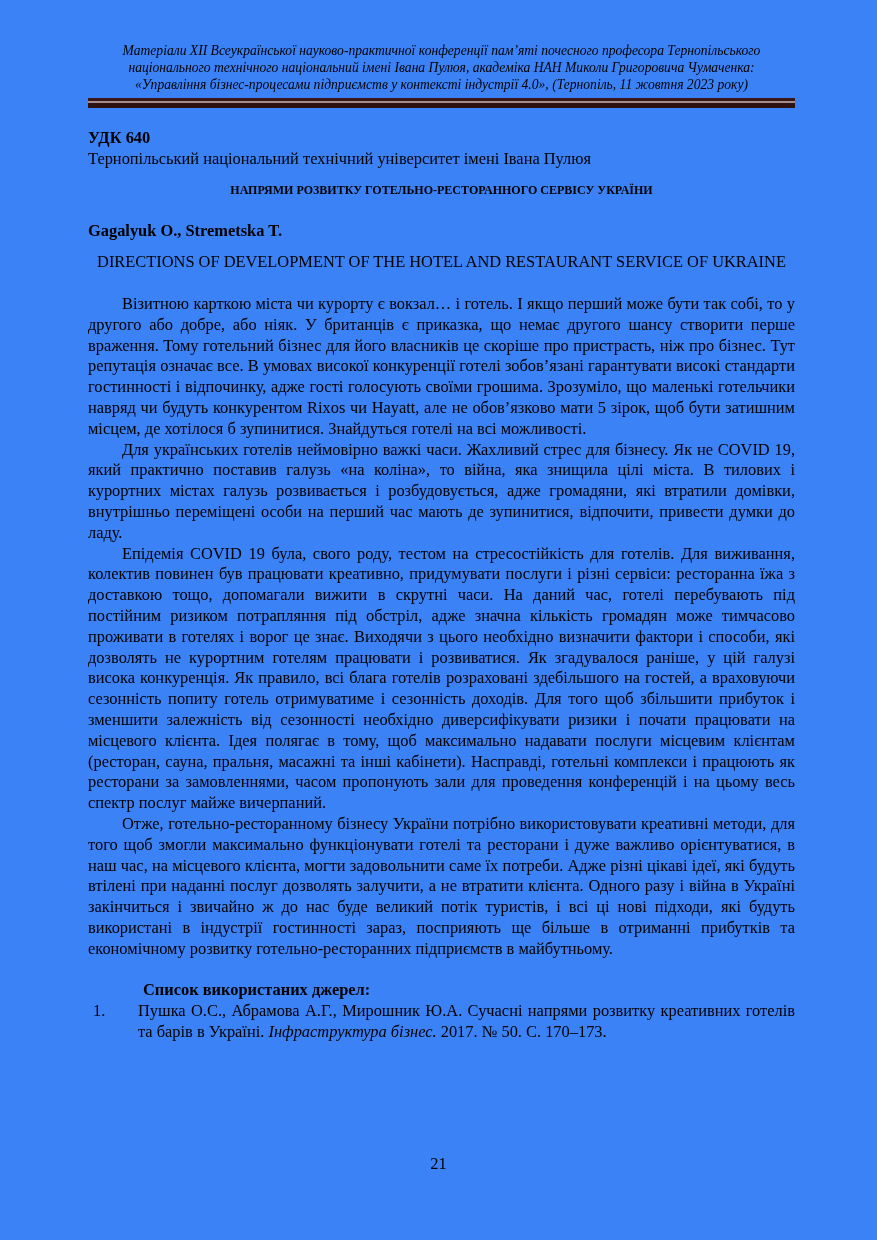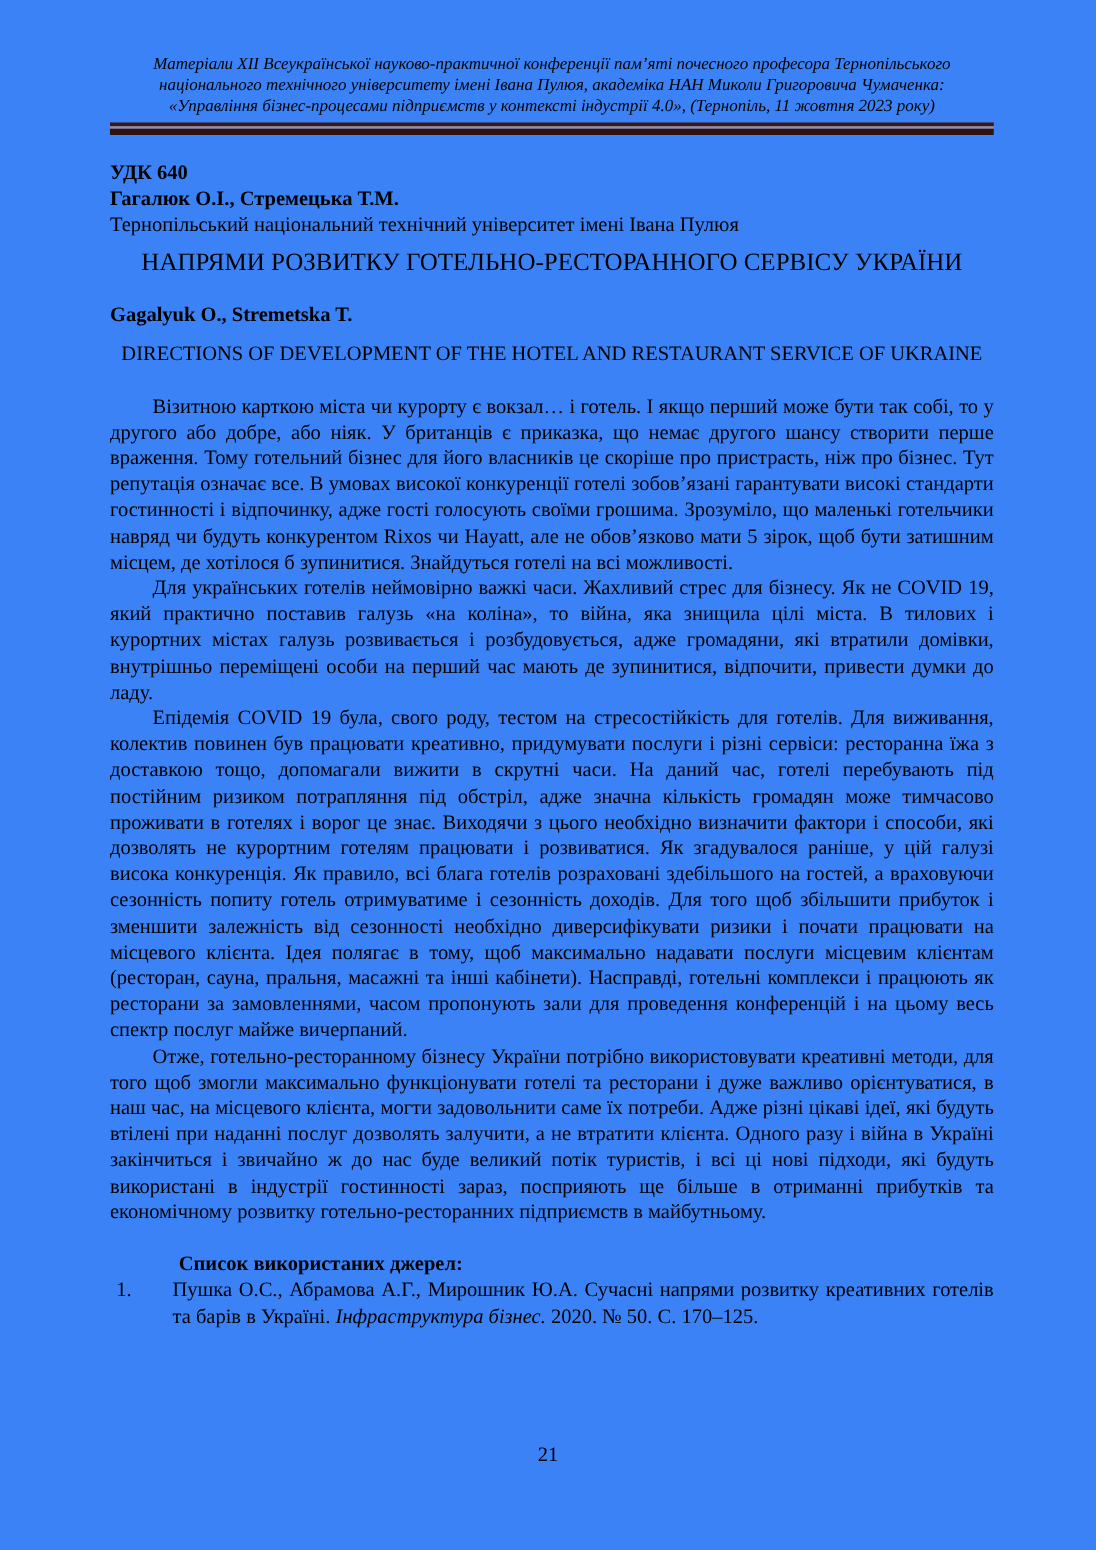--- a/index.html
+++ b/index.html
@@ -23,21 +23,21 @@
   .head-rule { margin-top:5px; }
   .head-rule .band-dark-thin  { height:3px; background:#3a1717; }
   .head-rule .band-light      { height:2px; background:#a28c8c; }
   .head-rule .band-dark-thick { height:5px; background:#2e1112; }
   
   main { font-size:16.4px; line-height:20.8px;margin-top:20px; }
   .meta-line { margin:0; }
   .bold { font-weight:bold; }
   .udk { margin-top:7px; }
   .title-ua {
-    font-size:20px; font-weight:normal; text-align:center;
+    font-size:12px; font-weight:bold; text-align:center;
     margin:10px 0 21px 0; line-height:20.8px;
   }
   .title-en {
     font-size:16.4px; font-weight:normal; text-align:center;
     margin:10px 0 21px 0; line-height:20.8px;
   }
   
   .body-par {
     margin:0;
     text-align:justify;
@@ -63,48 +63,47 @@
   }
 </style>
 </head>
 <body>
 
 <div class="page">
 
   <header>
     <div class="running-head">
       <div>Матеріали XII Всеукраїнської науково-практичної конференції пам’яті почесного професора Тернопільського</div>
-      <div>національного технічного університету імені Івана Пулюя, академіка НАН Миколи Григоровича Чумаченка:</div>
+      <div>національного технічного національний імені Івана Пулюя, академіка НАН Миколи Григоровича Чумаченка:</div>
       <div>«Управління бізнес-процесами підприємств у контексті індустрії 4.0», (Тернопіль, 11 жовтня 2023 року)</div>
     </div>
     <div class="head-rule">
       <div class="band-dark-thin"></div>
       <div class="band-light"></div>
       <div class="band-dark-thick"></div>
     </div>
   </header>
 
   <main>
     <p class="meta-line bold udk">УДК 640</p>
-    <p class="meta-line bold">Гагалюк О.І., Стремецька Т.М.</p>
     <p class="meta-line">Тернопільський національний технічний університет імені Івана Пулюя</p>
 
     <h1 class="title-ua">НАПРЯМИ РОЗВИТКУ ГОТЕЛЬНО-РЕСТОРАННОГО СЕРВІСУ УКРАЇНИ</h1>
 
     <p class="meta-line bold">Gagalyuk O., Stremetska T.</p>
 
     <h2 class="title-en">DIRECTIONS OF DEVELOPMENT OF THE HOTEL AND RESTAURANT SERVICE OF UKRAINE</h2>
 
     <p class="body-par">Візитною карткою міста чи курорту є вокзал… і готель. І якщо перший може бути так собі, то у другого або добре, або ніяк. У британців є приказка, що немає другого шансу створити перше враження. Тому готельний бізнес для його власників це скоріше про пристрасть, ніж про бізнес. Тут репутація означає все. В умовах високої конкуренції готелі зобов’язані гарантувати високі стандарти гостинності і відпочинку, адже гості голосують своїми грошима. Зрозуміло, що маленькі готельчики навряд чи будуть конкурентом Rixos чи Hayatt, але не обов’язково мати 5 зірок, щоб бути затишним місцем, де хотілося б зупинитися. Знайдуться готелі на всі можливості.</p>
     <p class="body-par">Для українських готелів неймовірно важкі часи. Жахливий стрес для бізнесу. Як не COVID 19, який практично поставив галузь «на коліна», то війна, яка знищила цілі міста. В тилових і курортних містах галузь розвивається і розбудовується, адже громадяни, які втратили домівки, внутрішньо переміщені особи на перший час мають де зупинитися, відпочити, привести думки до ладу.</p>
     <p class="body-par">Епідемія COVID 19 була, свого роду, тестом на стресостійкість для готелів. Для виживання, колектив повинен був працювати креативно, придумувати послуги і різні сервіси: ресторанна їжа з доставкою тощо, допомагали вижити в скрутні часи. На даний час, готелі перебувають під постійним ризиком потрапляння під обстріл, адже значна кількість громадян може тимчасово проживати в готелях і ворог це знає. Виходячи з цього необхідно визначити фактори і способи, які дозволять не курортним готелям працювати і розвиватися. Як згадувалося раніше, у цій галузі висока конкуренція. Як правило, всі блага готелів розраховані здебільшого на гостей, а враховуючи сезонність попиту готель отримуватиме і сезонність доходів. Для того щоб збільшити прибуток і зменшити залежність від сезонності необхідно диверсифікувати ризики і почати працювати на місцевого клієнта. Ідея полягає в тому, щоб максимально надавати послуги місцевим клієнтам (ресторан, сауна, пральня, масажні та інші кабінети). Насправді, готельні комплекси і працюють як ресторани за замовленнями, часом пропонують зали для проведення конференцій і на цьому весь спектр послуг майже вичерпаний.</p>
     <p class="body-par">Отже, готельно-ресторанному бізнесу України потрібно використовувати креативні методи, для того щоб змогли максимально функціонувати готелі та ресторани і дуже важливо орієнтуватися, в наш час, на місцевого клієнта, могти задовольнити саме їх потреби. Адже різні цікаві ідеї, які будуть втілені при наданні послуг дозволять залучити, а не втратити клієнта. Одного разу і війна в Україні закінчиться і звичайно ж до нас буде великий потік туристів, і всі ці нові підходи, які будуть використані в індустрії гостинності зараз, посприяють ще більше в отриманні прибутків та економічному розвитку готельно-ресторанних підприємств в майбутньому.</p>
 
     <p class="ref-heading">Список використаних джерел:</p>
     <div class="ref-item">
       <span class="ref-num">1.</span>
-      <span class="ref-text"><span>Пушка О.С., Абрамова А.Г., Мирошник Ю.А. Сучасні напрями розвитку креативних готелів та барів в Україні. </span><em>Інфраструктура бізнес.</em><span> 2020. № 50. С. 170–125.</span></span>
+      <span class="ref-text"><span>Пушка О.С., Абрамова А.Г., Мирошник Ю.А. Сучасні напрями розвитку креативних готелів та барів в Україні. </span><em>Інфраструктура бізнес.</em><span> 2017. № 50. С. 170–173.</span></span>
     </div>
   </main>
 
   <div class="page-number">21</div>
 
 </div>
 
 </body></html>

